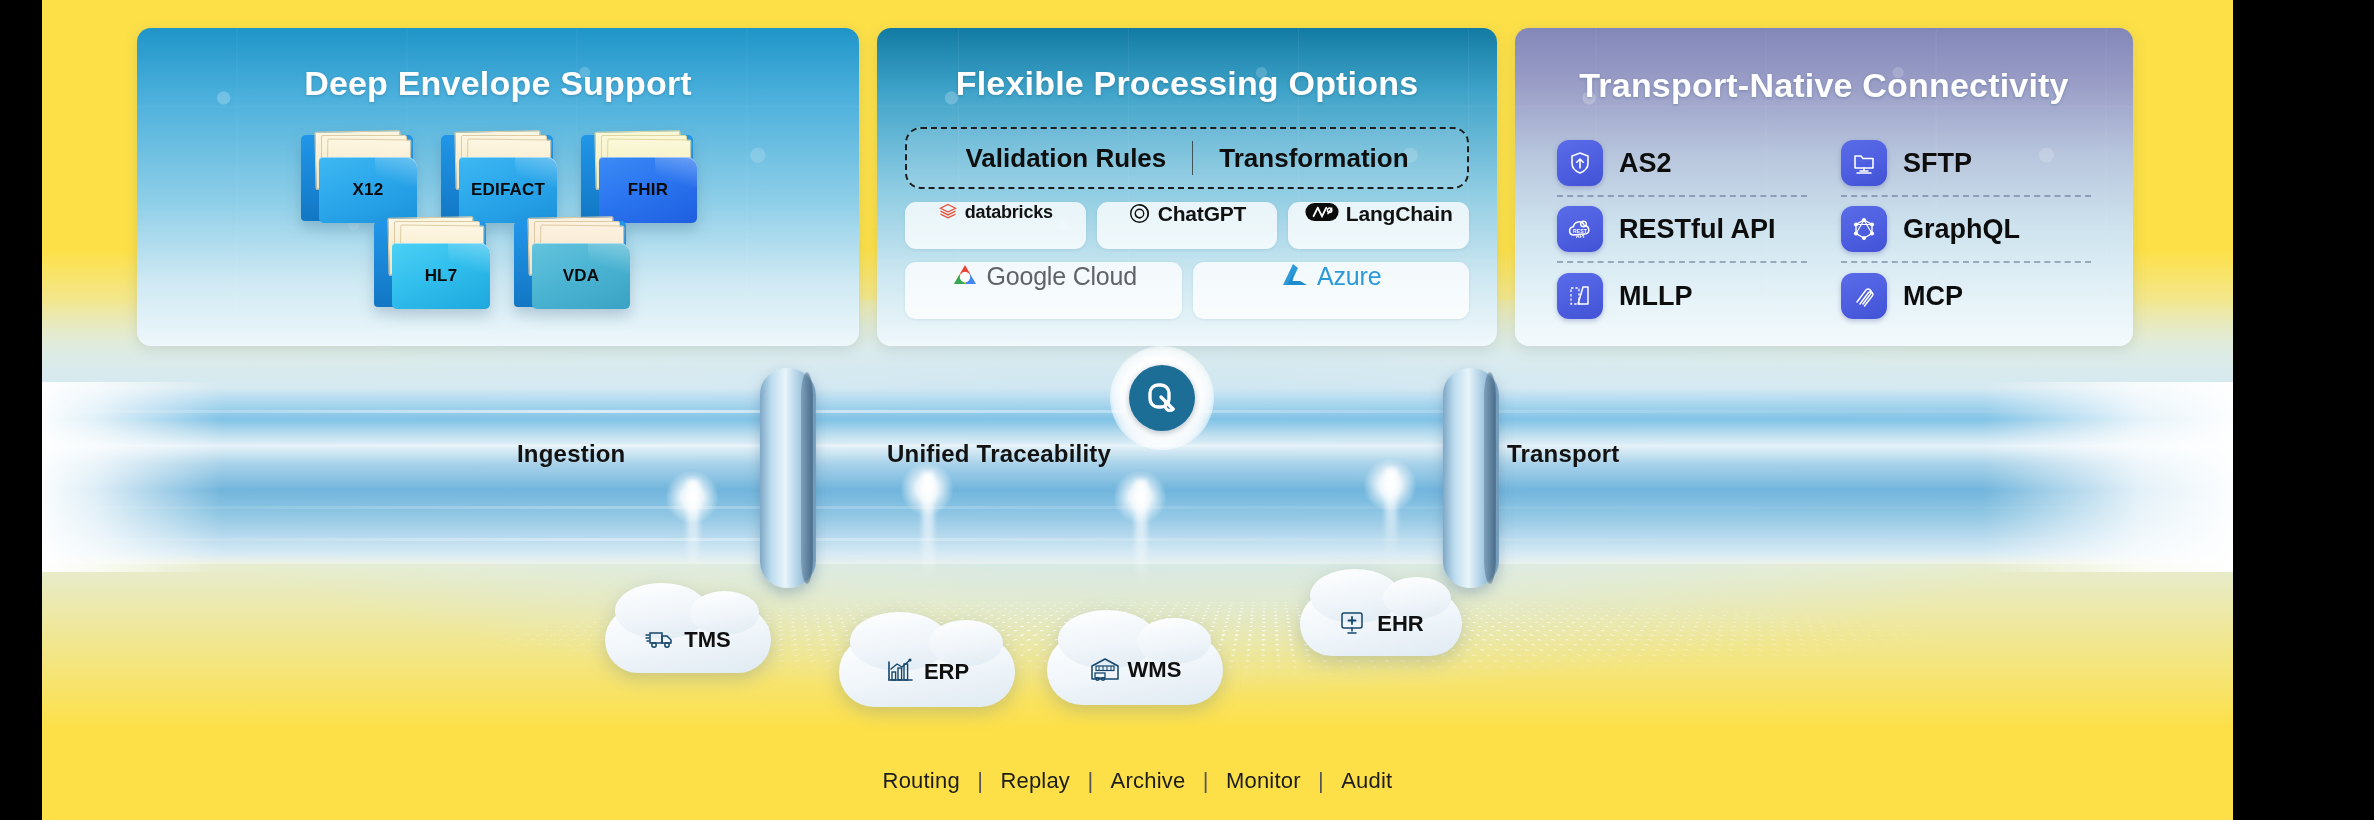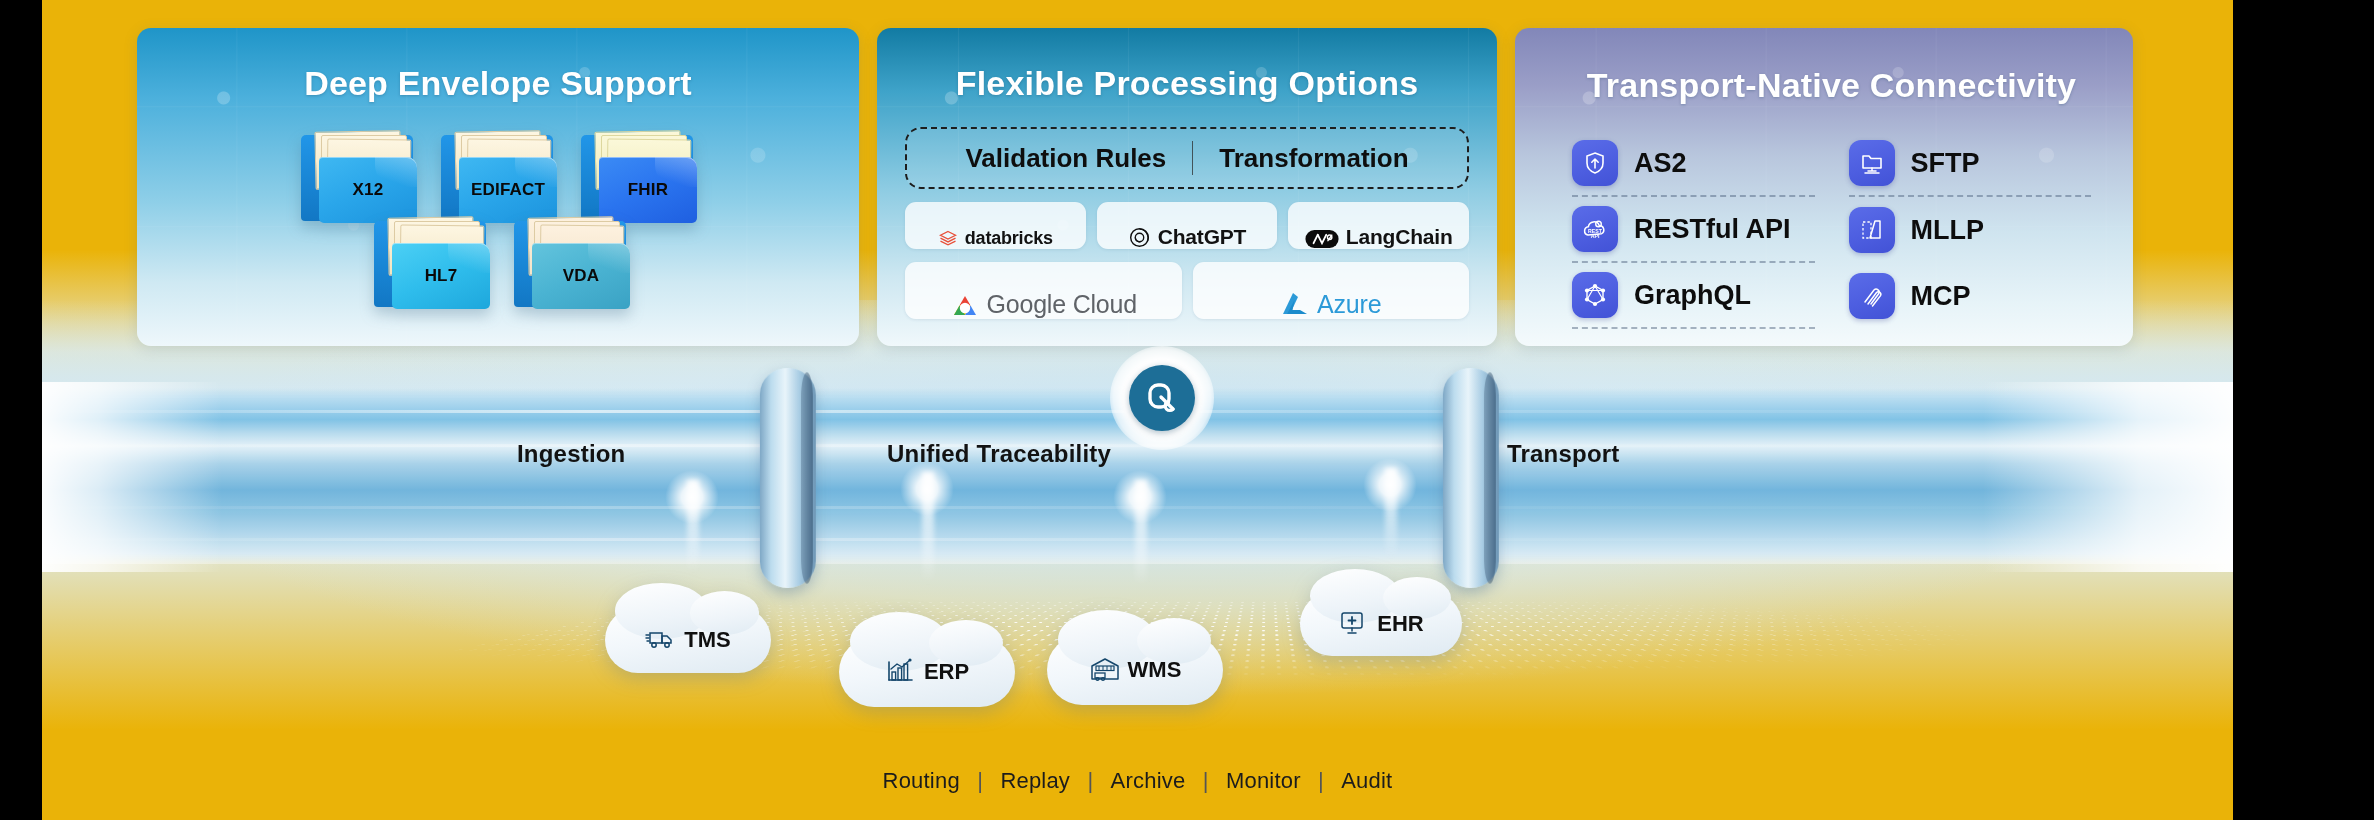--- a/index.html
+++ b/index.html
@@ -12,21 +12,21 @@
   }
   #stage {
     position: relative;
     width: 2374px; height: 820px;
     background: #000;
   }
   
   #canvas {
     position: absolute;
     left: 42px; top: 0; width: 2191px; height: 820px;
-    background: #eab308;
+    background: #fde047;
     overflow: hidden;
   }
   
   .atmo {
     position: absolute; left: 0; right: 0; top: 300px; height: 430px;
     background:
       radial-gradient(ellipse 60% 70% at 50% 40%, rgba(196,225,240,.85) 0%, rgba(214,234,245,.45) 45%, rgba(255,255,255,0) 75%),
       linear-gradient(180deg, rgba(233,244,250,0) 0%, rgba(212,233,244,.9) 22%, rgba(223,240,248,.8) 60%, rgba(255,255,255,0) 100%);
     pointer-events: none;
   }
@@ -53,21 +53,21 @@
     background:
       radial-gradient(circle at 12% 22%, rgba(255,255,255,.22) 0 6px, rgba(255,255,255,0) 7px),
       radial-gradient(circle at 62% 14%, rgba(255,255,255,.18) 0 5px, rgba(255,255,255,0) 6px),
       radial-gradient(circle at 86% 40%, rgba(255,255,255,.16) 0 7px, rgba(255,255,255,0) 8px),
       radial-gradient(circle at 30% 62%, rgba(255,255,255,.12) 0 5px, rgba(255,255,255,0) 6px),
       linear-gradient(90deg, rgba(255,255,255,.05) 1px, rgba(255,255,255,0) 1px) 18% 0/170px 100%,
       linear-gradient(0deg, rgba(255,255,255,.05) 1px, rgba(255,255,255,0) 1px) 0 40%/100% 120px;
   }
   .panel.p1 { width: 722px;  background: linear-gradient(180deg,#1f95c8 0%,#4cb0dc 22%,#8fcfe8 55%,#cfe9f3 80%,#eef7fb 100%); }
   .panel.p2 { width: 620px;  background: linear-gradient(180deg,#127ba3 0%,#3fa3c9 20%,#8ccbe2 50%,#cde7f1 78%,#f0f8fb 100%); }
-  .panel.p3 { width: 618px;  background: linear-gradient(180deg,#8287b9 0%,#9a9ec7 18%,#b8c6dd 40%,#cfe4ef 64%,#e6f3f8 86%,#f4fafc 100%); padding-left: 15px; }
+  .panel.p3 { width: 618px;  background: linear-gradient(180deg,#8287b9 0%,#9a9ec7 18%,#b8c6dd 40%,#cfe4ef 64%,#e6f3f8 86%,#f4fafc 100%); }
 
   .panel-title {
     position: relative; z-index: 2;
     text-align: center; color: #ffffff;
     font-size: 34px; font-weight: 700; letter-spacing: .2px;
     padding-top: 36px;
     text-shadow: 0 1px 3px rgba(20,60,90,.28);
   }
   .p3 .panel-title { padding-top: 38px; }
 
@@ -125,21 +125,21 @@
     height: 62px; display: flex; align-items: center; justify-content: center;
     background: rgba(255,255,255,.10);
   }
   .dashed-box .item { font-size: 26px; font-weight: 700; color: #0e0e0e; padding: 0 26px; }
   .dashed-box .sep { width:1px; height: 34px; background:#2c2c2c; opacity:.75; }
   .logo-row { display: flex; gap: 11px; margin-top: 13px; }
   .logo-card {
     background: rgba(255,255,255,.78);
     border-radius: 11px;
     height: 47px;
-    display: flex; align-items: flex-end; justify-content: center; gap: 7px;
+    display: flex; align-items: flex-start; justify-content: center; gap: 7px;
     box-shadow: 0 1px 3px rgba(60,100,130,.12);
     flex: 1;
   }
   .logo-row.r2 .logo-card { height: 57px; }
   .logo-card .txt { font-size: 21px; font-weight: 700; color: #121212; letter-spacing:-.2px; }
   .lc-db .txt { font-weight: 600; font-size: 18px; }
   .lc-gcloud .txt { font-size: 25px; font-weight: 400; color:#5f6368; }
   .lc-azure .txt { font-size: 25px; font-weight: 400; color:#2c9ad8; }
   .lc-lang .txt { font-weight: 600; }
 
@@ -452,44 +452,44 @@
               <svg width="28" height="28" viewBox="0 0 28 28">
                 <path d="M7 20 a4.2 4.2 0 0 1 .4-8.3 a5.6 5.6 0 0 1 10.8-1.2 a4.4 4.4 0 0 1 2.4 8.2 Z" fill="none" stroke="#fff" stroke-width="1.5" stroke-linejoin="round"></path>
                 <circle cx="17.5" cy="9" r="2.8" fill="none" stroke="#fff" stroke-width="1.4"></circle>
                 <text x="14" y="17.6" font-size="5.2" fill="#fff" text-anchor="middle" font-family="Liberation Sans, sans-serif" font-weight="bold">REST</text>
                 <text x="14" y="22.6" font-size="5.2" fill="#fff" text-anchor="middle" font-family="Liberation Sans, sans-serif" font-weight="bold">API</text>
               </svg>
             </div>
             <div class="conn-name">RESTful API</div>
           </div>
 
-          <div class="conn-cell last">
-            <div class="conn-ico">
-              <svg width="26" height="26" viewBox="0 0 26 26">
-                <rect x="4" y="5" width="8" height="16" fill="none" stroke="#fff" stroke-width="1.3" stroke-dasharray="2.4 2"></rect>
-                <path d="M11 21 L16 4 H21 V21 Z" fill="none" stroke="#fff" stroke-width="1.5" stroke-linejoin="round"></path>
-              </svg>
-            </div>
-            <div class="conn-name">MLLP</div>
-          </div>
-
           <div class="conn-cell">
             <div class="conn-ico">
               <svg width="26" height="26" viewBox="0 0 26 26">
                 <path d="M13 4 L21 8.5 V17.5 L13 22 L5 17.5 V8.5 Z" fill="none" stroke="#fff" stroke-width="1.4"></path>
                 <path d="M13 4 L5 17.5 M13 4 L21 17.5 M5 8.5 H21" stroke="#fff" stroke-width="1.2"></path>
                 <circle cx="13" cy="4" r="2.1" fill="#fff"></circle>
                   <circle cx="21" cy="8.5" r="2.1" fill="#fff"></circle>
                 <circle cx="21" cy="17.5" r="2.1" fill="#fff"></circle>
                   <circle cx="13" cy="22" r="2.1" fill="#fff"></circle>
                 <circle cx="5" cy="17.5" r="2.1" fill="#fff"></circle>
                   <circle cx="5" cy="8.5" r="2.1" fill="#fff"></circle>
               </svg>
             </div>
             <div class="conn-name">GraphQL</div>
+          </div>
+
+          <div class="conn-cell last">
+            <div class="conn-ico">
+              <svg width="26" height="26" viewBox="0 0 26 26">
+                <rect x="4" y="5" width="8" height="16" fill="none" stroke="#fff" stroke-width="1.3" stroke-dasharray="2.4 2"></rect>
+                <path d="M11 21 L16 4 H21 V21 Z" fill="none" stroke="#fff" stroke-width="1.5" stroke-linejoin="round"></path>
+              </svg>
+            </div>
+            <div class="conn-name">MLLP</div>
           </div>
 
           <div class="conn-cell last">
             <div class="conn-ico">
               <svg width="26" height="26" viewBox="0 0 26 26">
                 <path d="M6 19 L15 7 a3 3 0 0 1 4.6 3.8 L12 21" fill="none" stroke="#fff" stroke-width="1.5" stroke-linecap="round"></path>
                 <path d="M9 21 L17.5 9.5 a2.6 2.6 0 0 1 4 3.2 L13.5 23" fill="none" stroke="#fff" stroke-width="1.5" stroke-linecap="round"></path>
               </svg>
             </div>
             <div class="conn-name">MCP</div>

